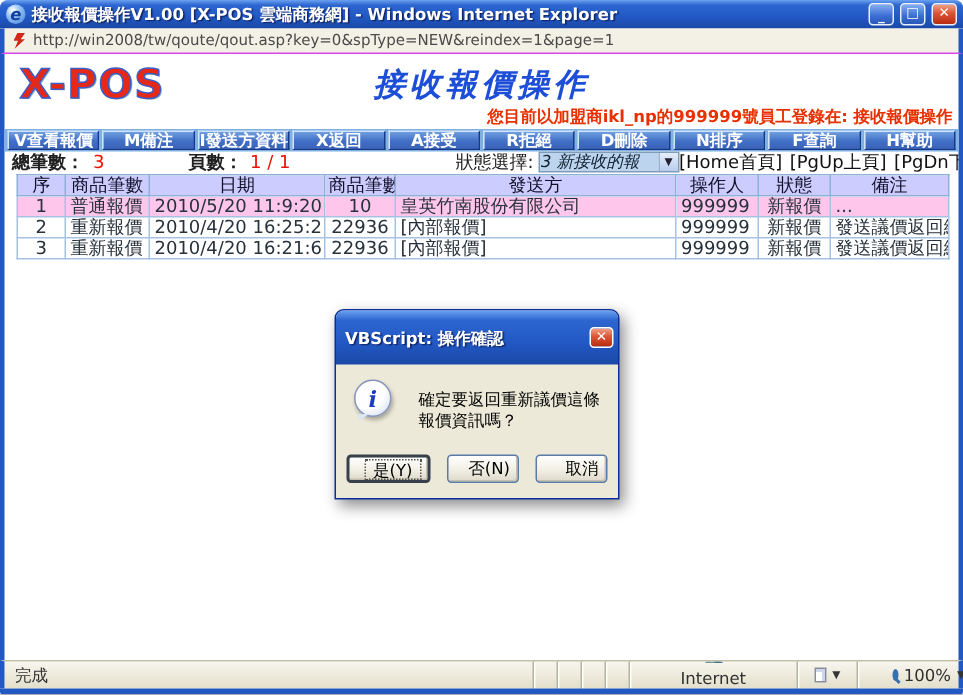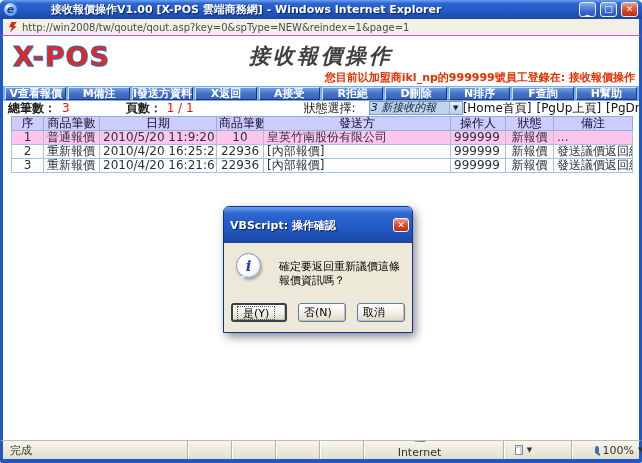--- a/index.html
+++ b/index.html
@@ -11,21 +11,21 @@
 
   
   .titlebar { height:19px; border-radius:5px 5px 0 0; flex:0 0 19px;
     background:linear-gradient(180deg,#6ba1f0 0%,#2d66d0 18%,#2258c4 60%,#1a48a6 100%);
     display:flex; align-items:center; padding:0 4px; gap:4px; }
   .ie-icon { width:13px; height:13px; border-radius:50%;
     background:radial-gradient(circle at 35% 30%,#eaf4ff 10%,#9cc6f5 35%,#3a7fd8);
     color:#1040a0; font-size:11px; font-weight:bold; font-style:italic;
     display:flex; align-items:center; justify-content:center; line-height:1; }
   .title-text { flex:1; color:#fff; font-size:11px; font-weight:bold; white-space:nowrap;
-    overflow:hidden; text-shadow:1px 1px 1px rgba(0,0,40,.65);margin-left:30px; }
+    overflow:hidden; text-shadow:1px 1px 1px rgba(0,0,40,.65); }
   .win-btn { width:17px; height:15px; border:1px solid #e8f0ff; border-radius:3px;
     color:#fff; font-size:9px; line-height:1; display:flex; align-items:center;
     justify-content:center; font-weight:bold; }
   .win-btn.minb,.win-btn.maxb { background:linear-gradient(180deg,#86aef0,#3a6cd4 60%,#2a58b8); }
   .win-btn.minb span { align-self:flex-end; }
   .win-btn.closeb { background:linear-gradient(180deg,#f0a088,#dd5335 45%,#b82d10); }
 
   
   .addressbar { height:17px; flex:0 0 17px; background:#f3f1e6;
     border-left:3px solid #2258c4; border-right:3px solid #2258c4;
@@ -38,37 +38,37 @@
   
   .frame-content { flex:1; background:#fff; position:relative;
     border-left:3px solid #2258c4; border-right:3px solid #2258c4; overflow:hidden; }
 
   .pageheader { height:50px; position:relative; }
   .logo { position:absolute; left:10px; top:5px; font-size:27px; font-weight:900;
     color:#e62818; letter-spacing:1px; -webkit-text-stroke:1px #3c5cc8;
     text-shadow:1px 1px 0 #9bb; }
   .page-title { position:absolute; left:50%; top:6px; transform:translateX(-50%);
     font-family:"DejaVu Serif","Liberation Serif",serif; font-style:italic;
-    font-weight:bold; font-size:21px; color:#404040; letter-spacing:3px; white-space:nowrap; }
+    font-weight:bold; font-size:21px; color:#1d4ed8; letter-spacing:3px; white-space:nowrap; }
   .login-info { position:absolute; right:4px; bottom:1px; font-size:11px;
     font-weight:bold; color:#e83000; white-space:nowrap; }
 
   .toolbar { height:15px; background:#7fb0e2; display:flex; gap:2px; padding:1px 2px; }
   .tb-btn { flex:1; border:1px solid; border-color:#cfe2f8 #16388c #16388c #cfe2f8;
     background:linear-gradient(180deg,#6f9fe0,#426fc6 55%,#3a63b8);
     color:#fff; font-size:11px; line-height:11px; font-weight:bold;
     display:flex; align-items:center; justify-content:center; white-space:nowrap;
     overflow:hidden; cursor:pointer; }
 
   .statusrow { height:14px; display:flex; align-items:center; font-size:12px;
     color:#202020; padding:0 5px; margin-top:0; white-space:nowrap; }
   .statusrow .lbl { font-weight:bold; }
   .red { color:#ee1100; }
   .pages-group { margin-left:56px; }
-  .state-group { margin-left:66px; display:flex; align-items:center; gap:13px;padding-left:44px; }
+  .state-group { margin-left:66px; display:flex; align-items:center; gap:3px;padding-left:44px; }
   .state-select { width:94px; height:14px; border:1px solid #7f9db9; background:#fff;
     display:flex; align-items:stretch; cursor:pointer;font-style:italic; }
   .state-value { flex:1; background:#bcd4ee; font-size:11px; line-height:12px;
     padding:0 1px; overflow:hidden; white-space:nowrap; color:#102030; }
   .state-arrow { width:13px; background:linear-gradient(180deg,#e6eefa,#b8ccec);
     border-left:1px solid #9ab2d0; font-size:7px; color:#223; display:flex;
     align-items:center; justify-content:center; }
   .nav-group { margin-left:auto; display:flex; gap:5px; font-size:12px; color:#101010; }
   .nav-group span { cursor:pointer; }
 
@@ -104,29 +104,29 @@
     font-weight:bold; font-size:15px; display:flex; align-items:center;
     justify-content:center; box-shadow:1px 2px 3px rgba(0,0,0,.3); position:relative; }
   .info-icon::after { content:""; position:absolute; left:2px; bottom:-4px;
     width:0; height:0; border-left:7px solid #dde4f2; border-bottom:5px solid transparent; }
   .dialog-message { font-size:11px; color:#000; padding-top:7px; line-height:14px; }
   .dialog-buttons { display:flex; justify-content:center; gap:11px; padding:15px 6px 10px; }
   .xp-button { min-width:48px; height:19px; font-size:11px; line-height:1; color:#000;
     border:1px solid #5a7aa8; border-radius:3px;
     background:linear-gradient(180deg,#ffffff,#f1efe4 55%,#ddd9ca);
     box-shadow:inset -1px -1px 0 #c4c0ac; display:flex; align-items:center;
-    justify-content:flex-start; cursor:pointer; padding:0 5px; }
+    justify-content:flex-end; cursor:pointer; padding:0 5px; }
   .xp-button.default { border:2px solid #38404c; min-width:56px; }
   .xp-button.default .btn-label { outline:1px dotted #555; padding:1px 5px 0; }
 
   
   .statusbar { height:19px; flex:0 0 19px; border-left:3px solid #2258c4;
     border-right:3px solid #2258c4; border-top:1px solid #c2beaa;
     background:linear-gradient(180deg,#f8f6ee,#e3dfcc); display:flex;
-    align-items:stretch; font-size:11px; color:#303030;gap:28px; }
+    align-items:stretch; font-size:11px; color:#303030; }
   .sb-left { flex:1; display:flex; align-items:center; padding-left:7px; }
   .sb-cell { border-left:1px solid #b8b4a0; box-shadow:inset 1px 0 0 #fff;
     display:flex; align-items:center; padding:0 5px; gap:4px; }
   .sb-small { width:16px; padding:0; }
   .sb-internet { width:112px;flex-direction:column; }
   .sb-zone { width:40px; justify-content:center; cursor:pointer; }
   .sb-zoom { width:68px; justify-content:center; cursor:pointer;padding-left:32px; }
   .globe-icon { width:12px; height:12px; border-radius:50%;
     background:radial-gradient(circle at 38% 32%,#cfeaff 8%,#7fd090 30%,#3f8fd8 65%,#1c5aa8);
     box-shadow:inset -1px -1px 1px rgba(0,0,40,.4); }

